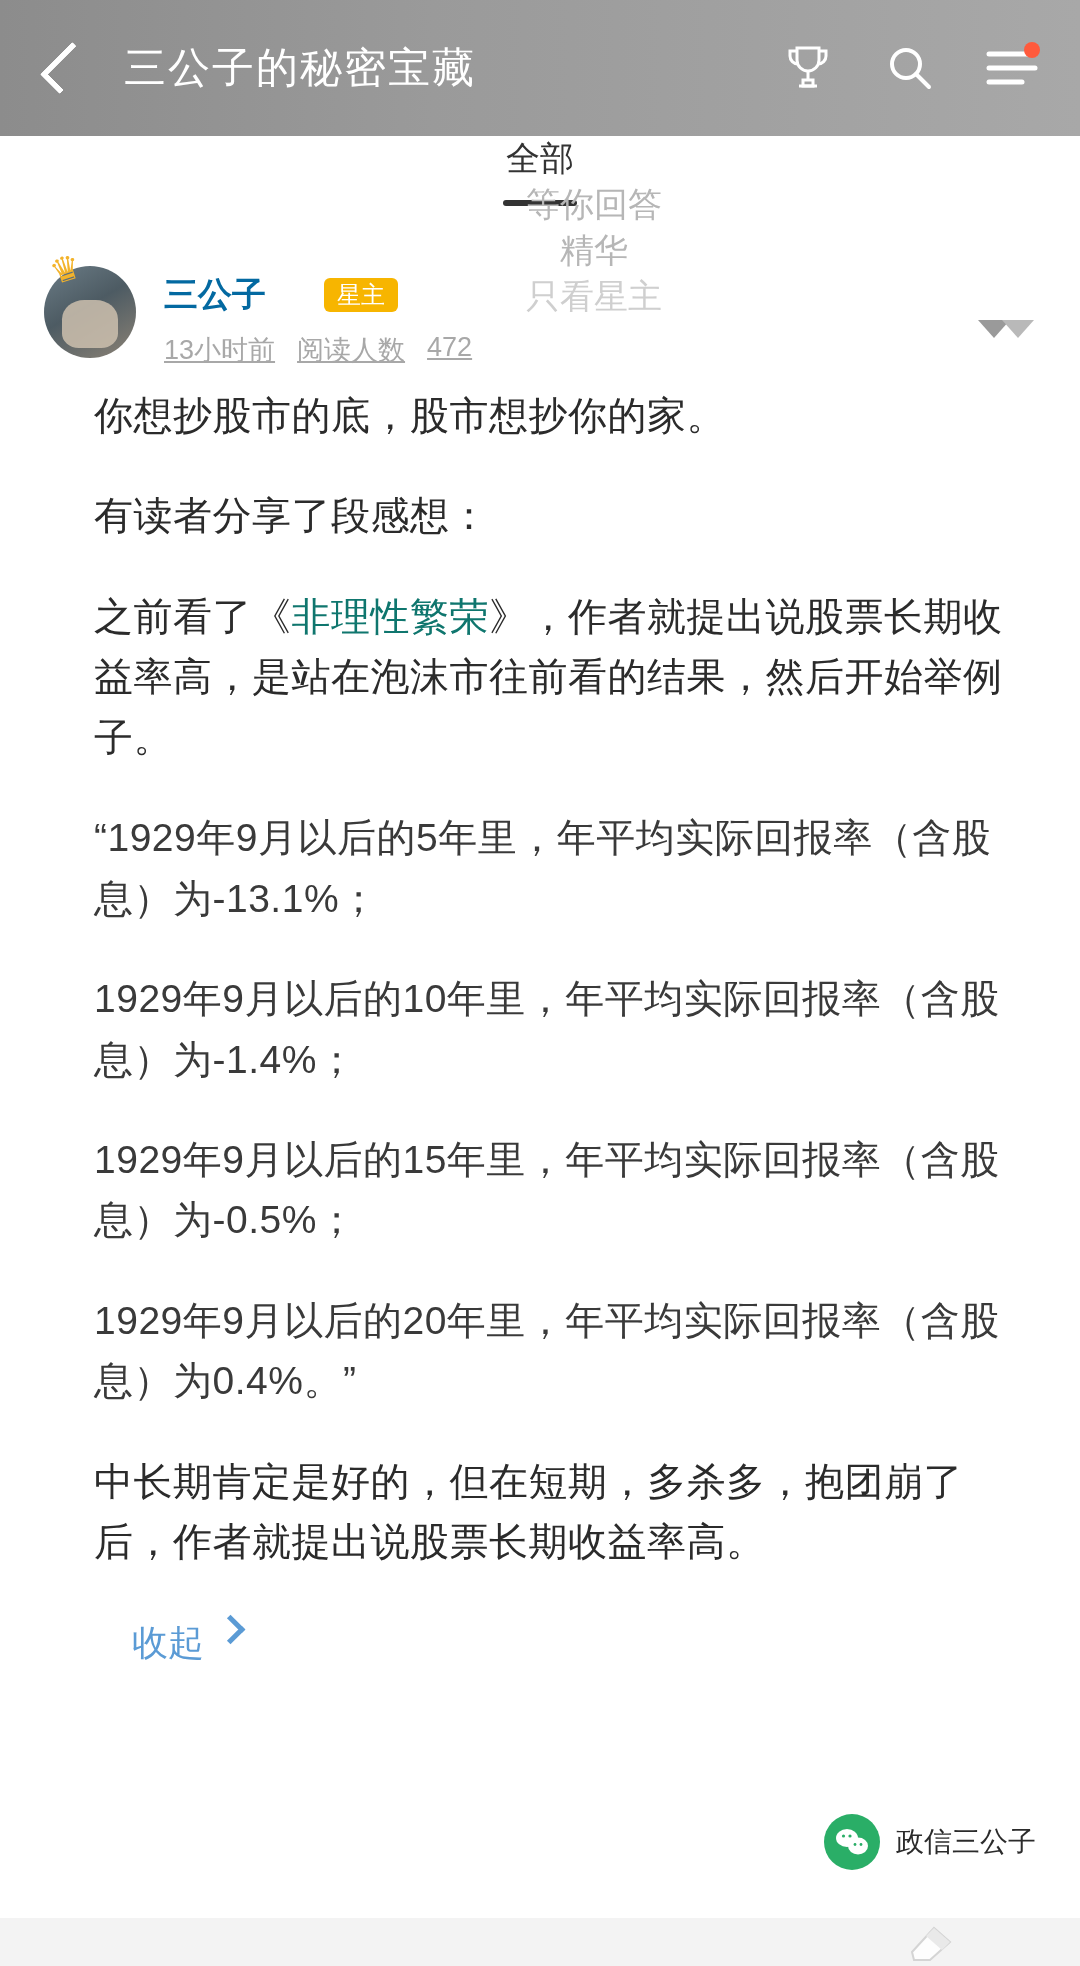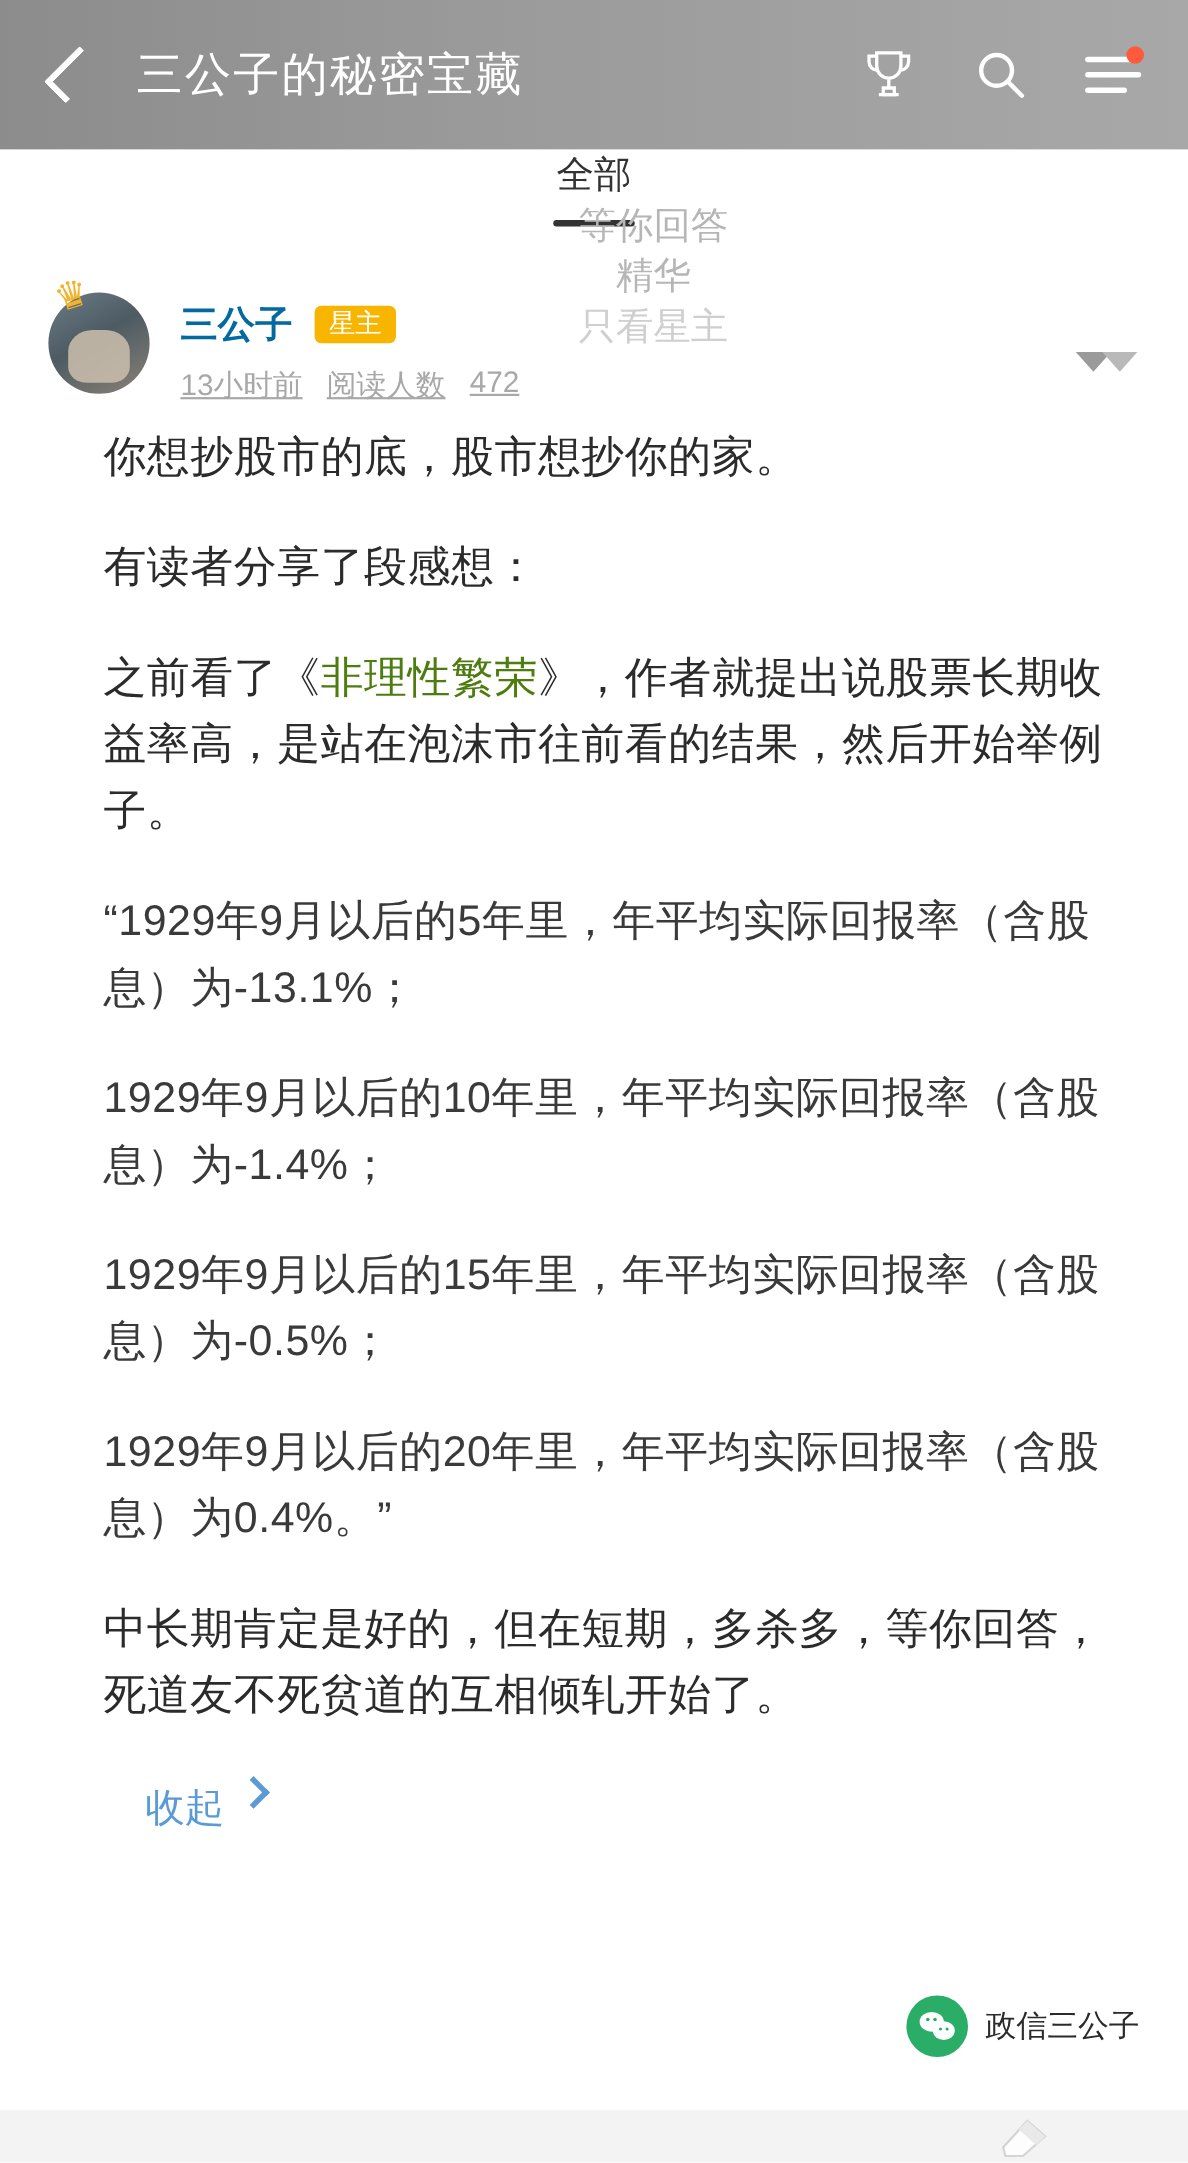--- a/index.html
+++ b/index.html
@@ -178,20 +178,21 @@
     font-size: 34px;
     font-weight: bold;
   }
   .owner-badge {
     background: #f7b500;
     color: #ffffff;
     font-size: 24px;
     padding: 5px 13px;
     border-radius: 6px;
     line-height: 1;
+    margin-left: 38px;
   }
   .meta-line {
     margin-top: 14px;
     font-size: 27px;
     color: #a8a8a8;
     display: flex;
     gap: 22px;
     text-decoration: underline;
   }
   .post-caret {
@@ -209,21 +210,21 @@
     padding: 18px 56px 0 94px;
   }
   .para {
     font-size: 39px;
     line-height: 1.55;
     color: #2b2b2b;
     margin: 0 0 40px 0;
     letter-spacing: 0.5px;
   }
   .para.quote { color: #3a3a3a; }
-  .blue { color: #4d7c0f; }
+  .blue { color: #0f766e; }
 
   .collapse {
     display: flex;
     gap: 16px;
     color: #5b9bd5;
     font-size: 36px;
     padding: 6px 0 0 132px;
     cursor: pointer;
   }
   .collapse-arrow {
@@ -341,21 +342,21 @@
   <div class="post-body">
     <p class="para">你想抄股市的底，股市想抄你的家。</p>
     <p class="para">有读者分享了段感想：</p>
     <p class="para">
       <span>之前看了《</span><span class="blue">非理性繁荣</span><span>》，作者就提出说股票长期收益率高，是站在泡沫市往前看的结果，然后开始举例子。</span>
     </p>
     <p class="para quote">“1929年9月以后的5年里，年平均实际回报率（含股息）为-13.1%；</p>
     <p class="para quote">1929年9月以后的10年里，年平均实际回报率（含股息）为-1.4%；</p>
     <p class="para quote">1929年9月以后的15年里，年平均实际回报率（含股息）为-0.5%；</p>
     <p class="para quote">1929年9月以后的20年里，年平均实际回报率（含股息）为0.4%。”</p>
-    <p class="para">中长期肯定是好的，但在短期，多杀多，等你回答，死道友不死贫道的互相倾轧开始了。</p>
+    <p class="para">中长期肯定是好的，但在短期，多杀多，抱团崩了后，作者就提出说股票长期收益率高。</p>
   </div>
 
   <div class="collapse">
     <span>收起</span>
     <span class="collapse-arrow"></span>
   </div>
 </div>
 
 <div class="wechat-tag">
   <div class="wechat-logo">

